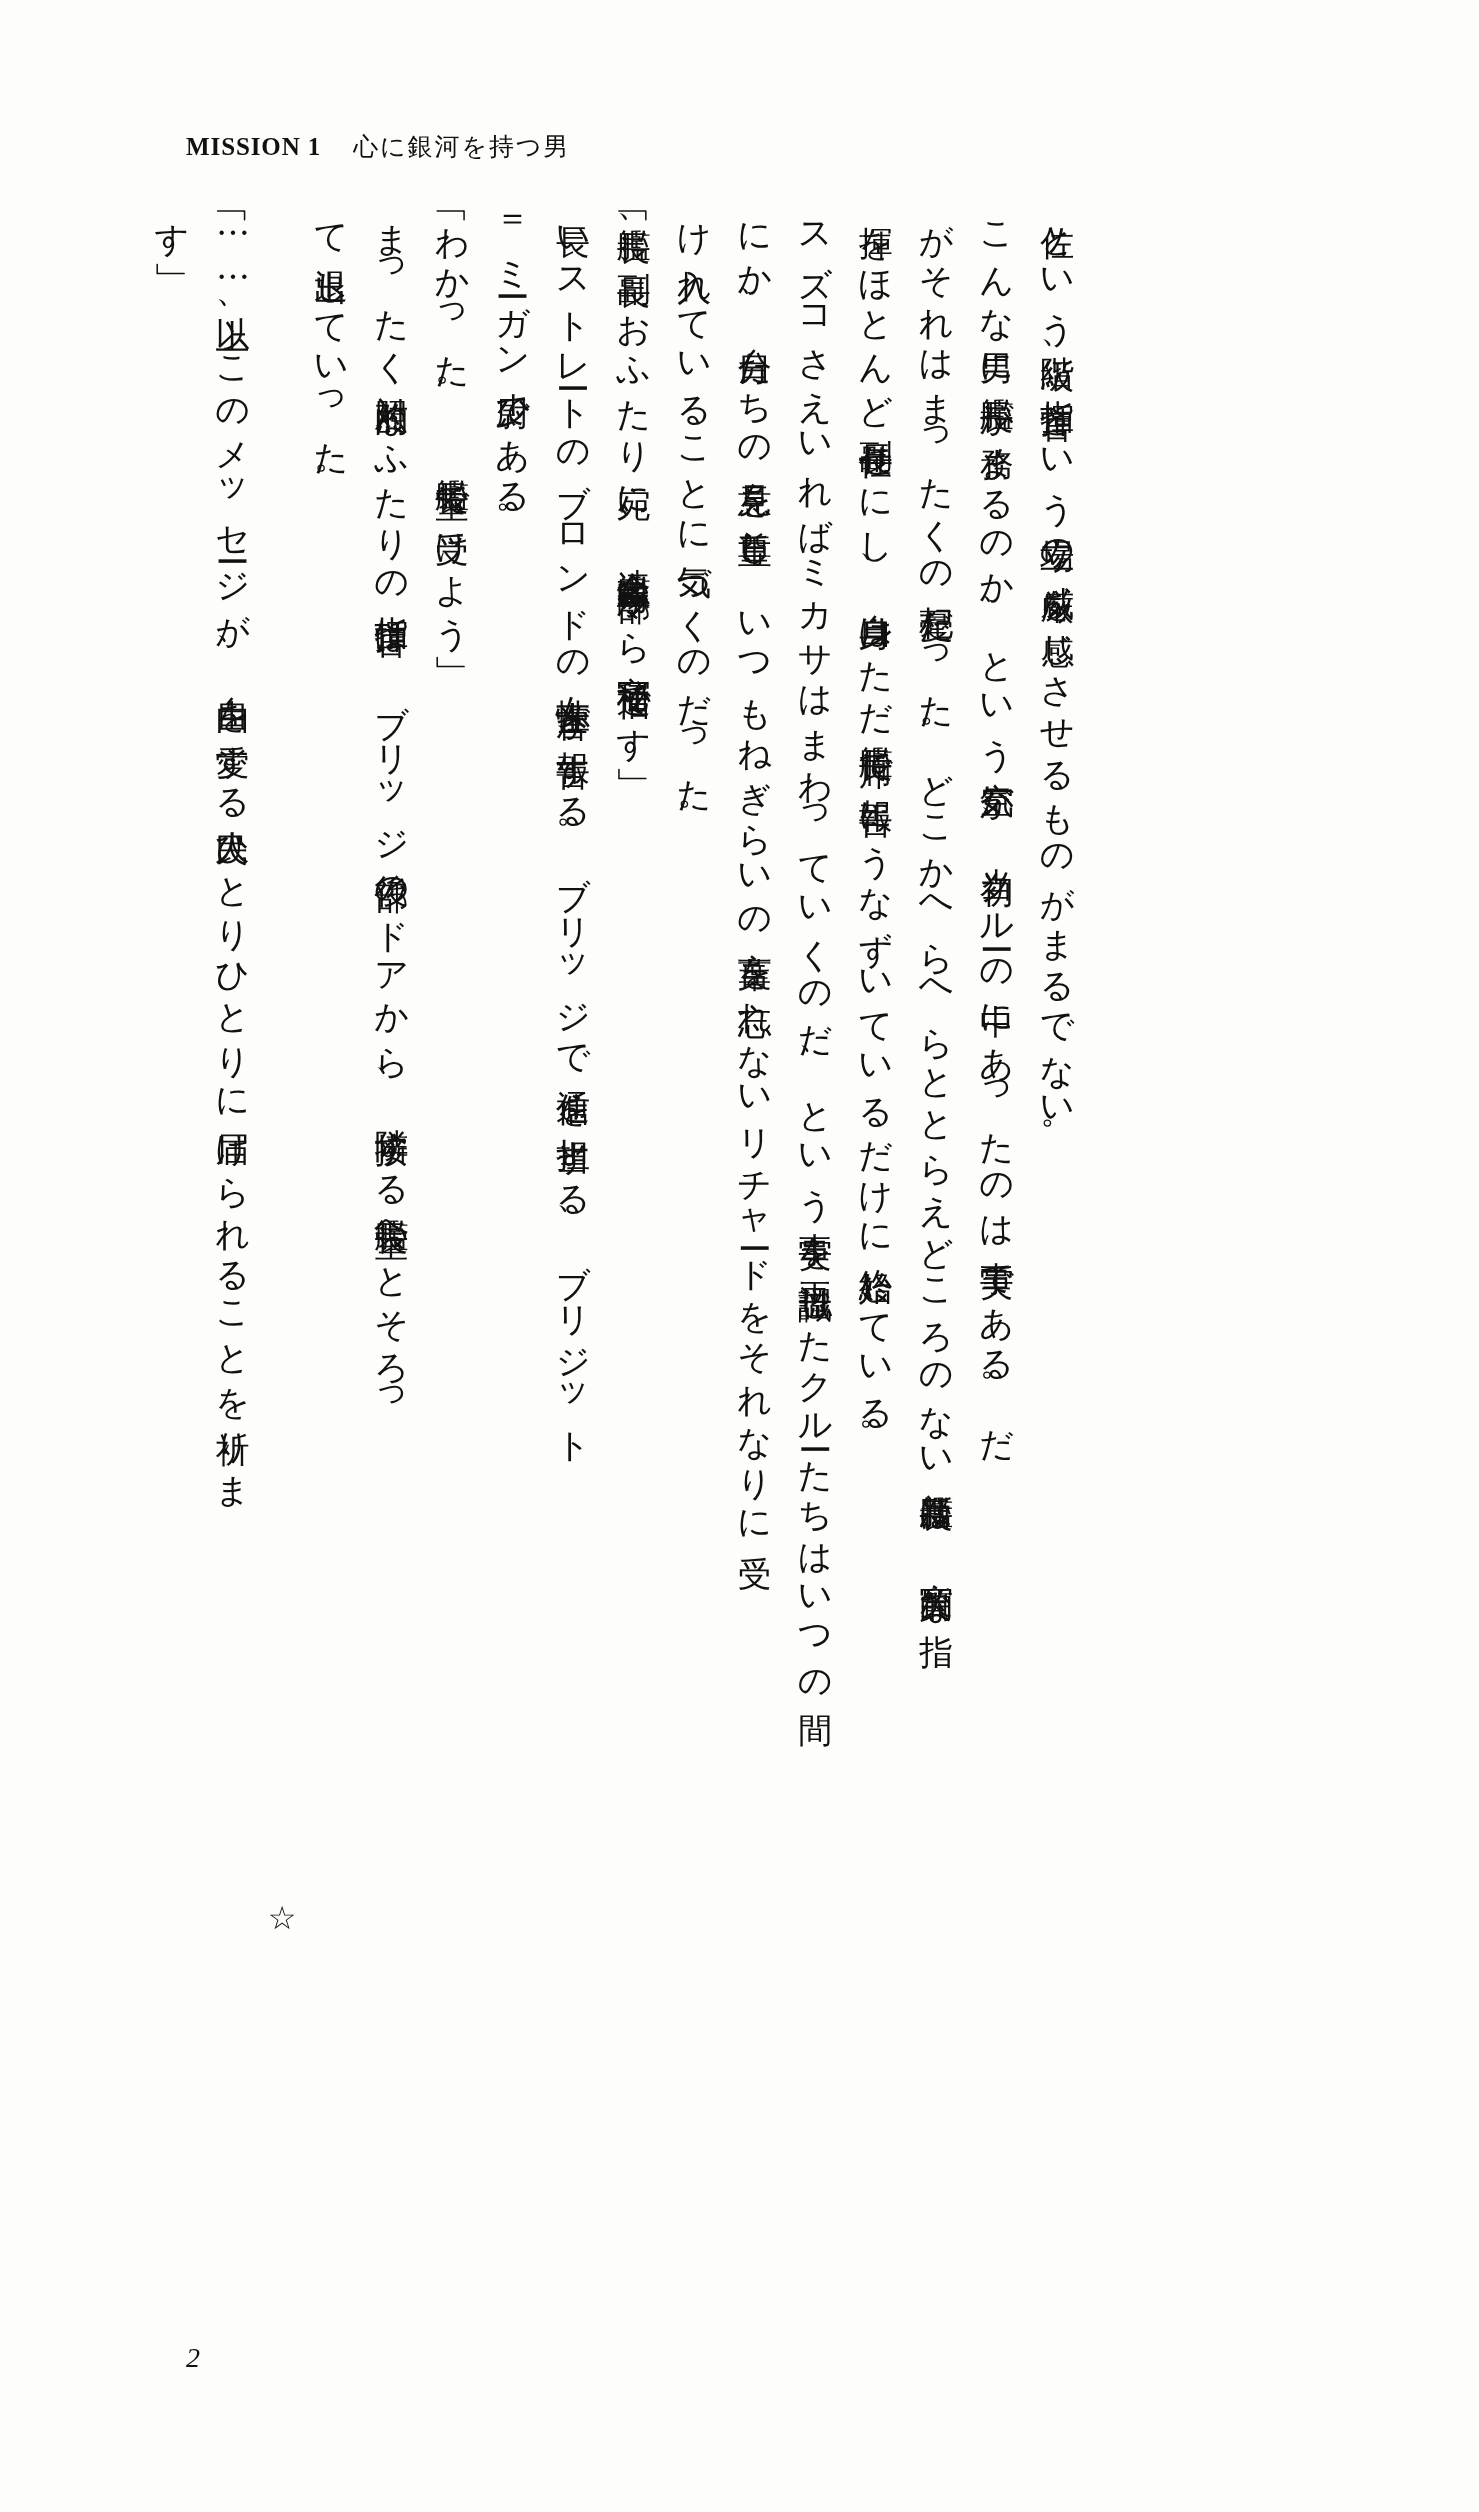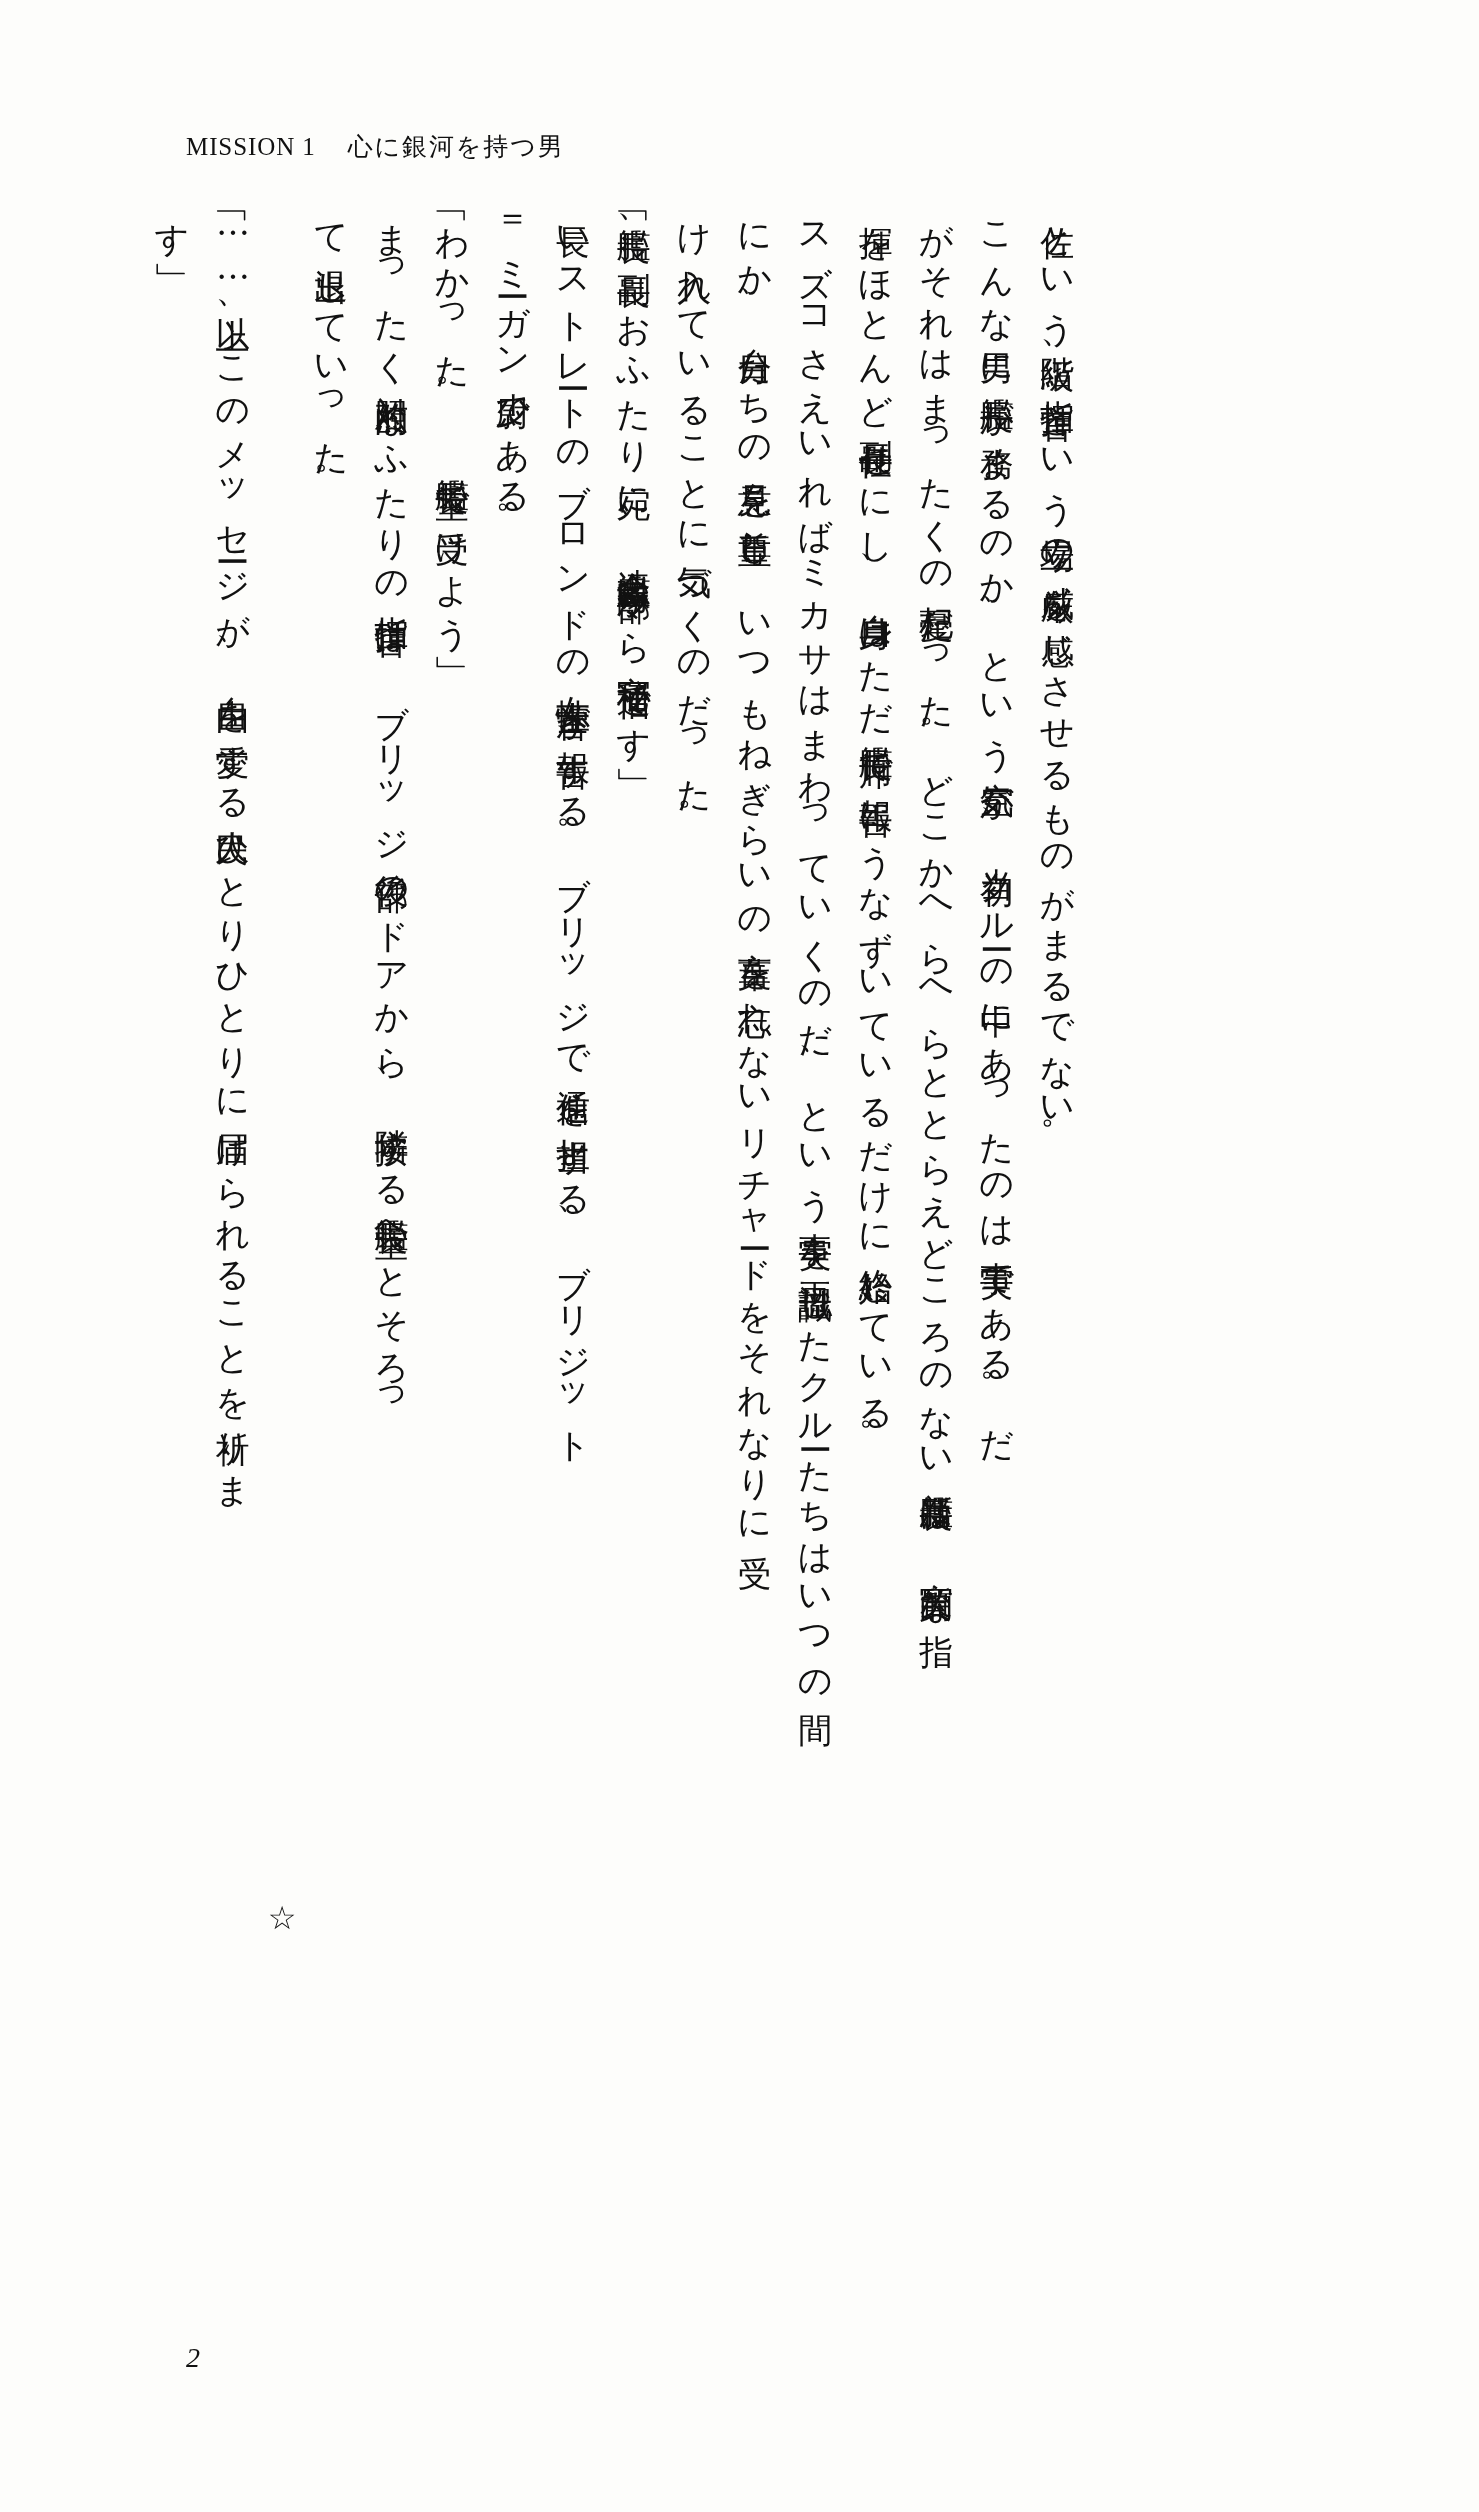--- a/index.html
+++ b/index.html
@@ -29,20 +29,21 @@
     left: 186px;
     display: flex;
     align-items: baseline;
     gap: 32px;
     white-space: nowrap;
   }
   .header .mission {
     font-family: "Liberation Serif", "DejaVu Serif", serif;
     font-size: 25px;
     letter-spacing: 0.9px;
+    font-weight: bold;
   }
   .header .chapter-title {
     font-family: Liberation Serif, serif;
     font-size: 25px;
     letter-spacing: 1.9px;
   }
 
   
   .body-area {
     position: absolute;

